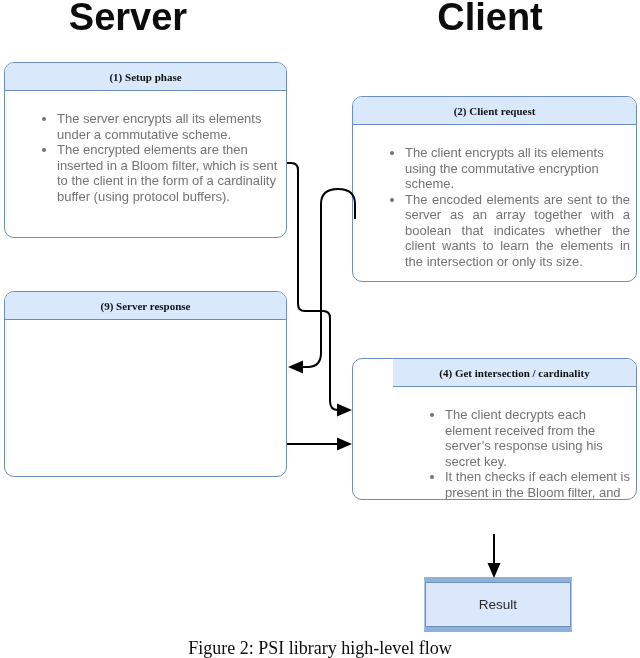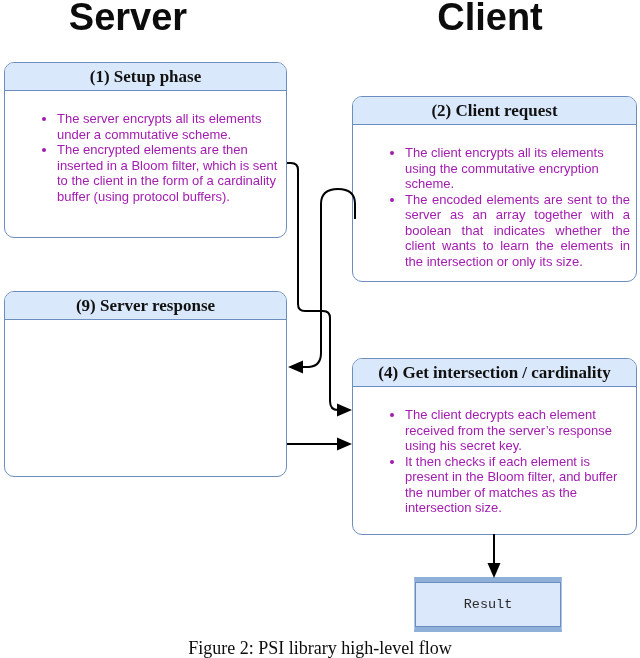--- a/index.html
+++ b/index.html
@@ -35,50 +35,50 @@
   }
   .box-header {
     height: 27px;
     background: #dae8fc;
     border-bottom: 1px solid #6c8ebf;
     display: flex;
     align-items: center;
     justify-content: center;
     font-family: "Liberation Serif", serif;
     font-weight: bold;
-    font-size: 17px;
+    font-size: 11px;
     color: #111111;
   }
   .box-body {
     margin: 0;
     padding: 20px 6px 0 52px;
     list-style: disc outside;
-    color: #a21caf;
+    color: #737373;
     font-size: 13px;
     line-height: 15.5px;
   }
   .box-body li { margin: 0 0 0 0; padding: 0; }
   .box-body li.justify { text-align: justify; }
   .result-box {
     position: absolute;
-    left: 414px;
+    left: 424px;
     top: 577px;
     width: 148px;
     height: 55px;
     box-sizing: border-box;
     background: #dbe8fb;
     border-top: 5px solid #8fb0d8;
     border-bottom: 5px solid #8fb0d8;
     border-left: 1px solid #aec8e8;
     border-right: 1px solid #aec8e8;
     box-shadow: 0 0 0 1px #6c8ebf inset;
     display: flex;
     align-items: center;
     justify-content: center;
-    font-family: Liberation Mono, monospace;
+    font-family: Liberation Sans, sans-serif;
     font-size: 13.5px;
     color: #2a2a2a;
   }
   .connector-layer {
     position: absolute;
     left: 0; top: 0;
     width: 640px;
     height: 658px;
     pointer-events: none;
   }
@@ -115,21 +115,21 @@
     <ul class="box-body">
       <li>The client encrypts all its elements using the commutative encryption scheme.</li>
       <li class="justify">The encoded elements are sent to the server as an array together with a boolean that indicates whether the client wants to learn the elements in the intersection or only its size.</li>
     </ul>
   </div>
 
   <div class="phase-box" style="left:4px; top:291px; width:283px; height:186px;">
     <div class="box-header">(9) Server response</div>
   </div>
 
-  <div class="phase-box" style="left:352px; top:358px; width:285px; height:177px;">
+  <div class="phase-box" style="left:352px; top:358px; width:285px; height:142px;padding-left:40px;">
     <div class="box-header">(4) Get intersection / cardinality</div>
     <ul class="box-body">
       <li>The client decrypts each element received from the server’s response using his secret key.</li>
       <li>It then checks if each element is present in the Bloom filter, and buffer the number of matches as the intersection size.</li>
     </ul>
   </div>
 
   <div class="result-box">
     <span>Result</span>
   </div>

